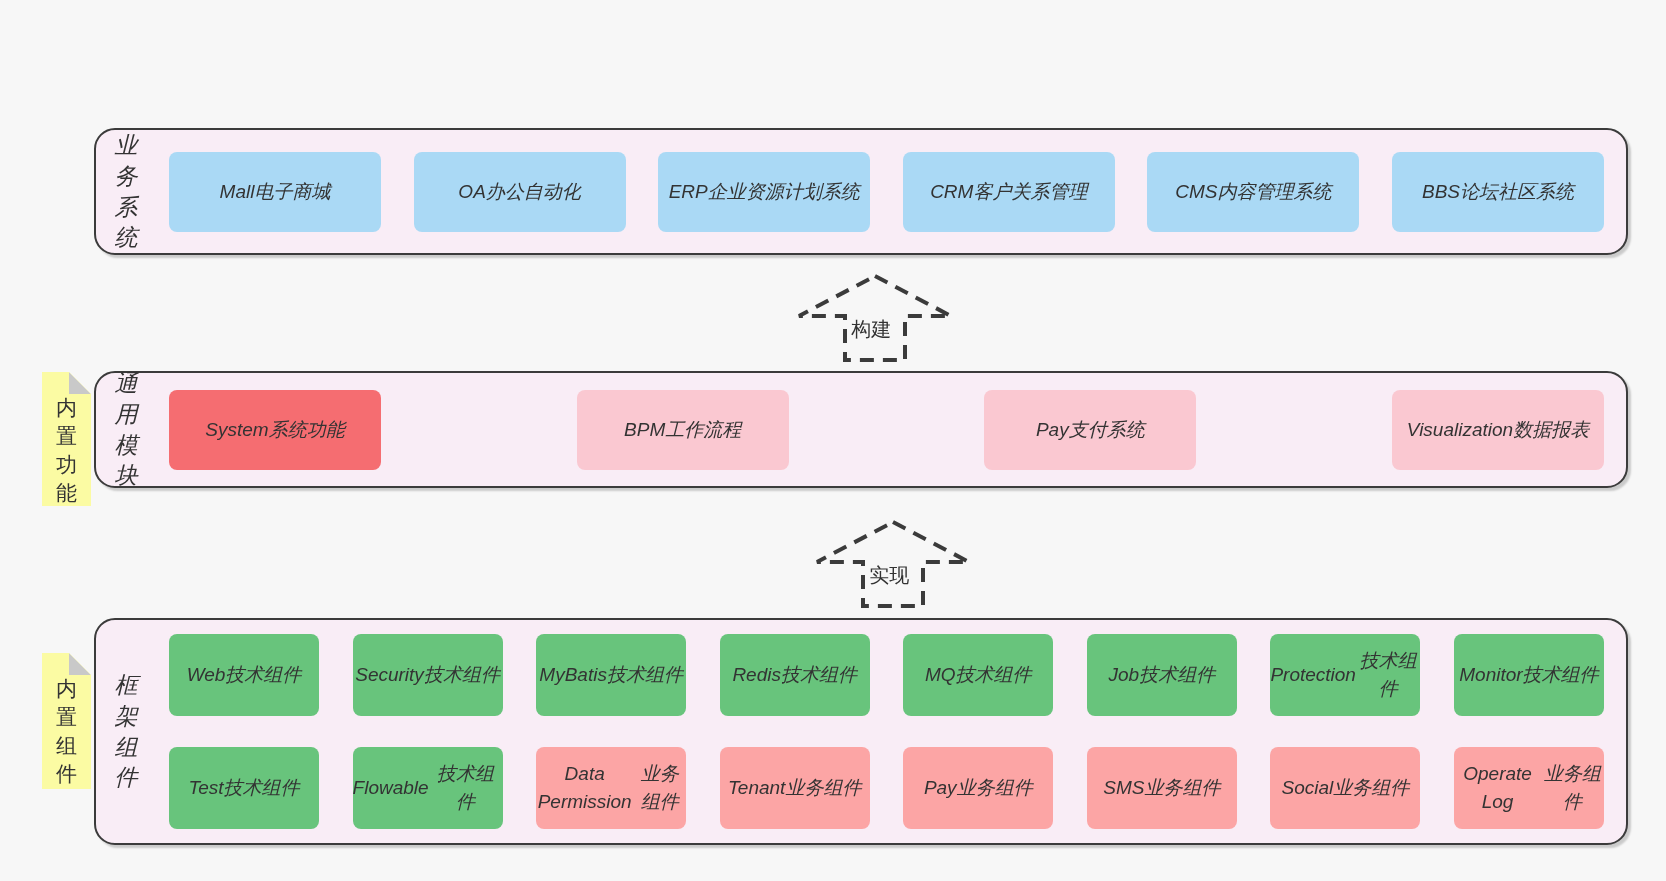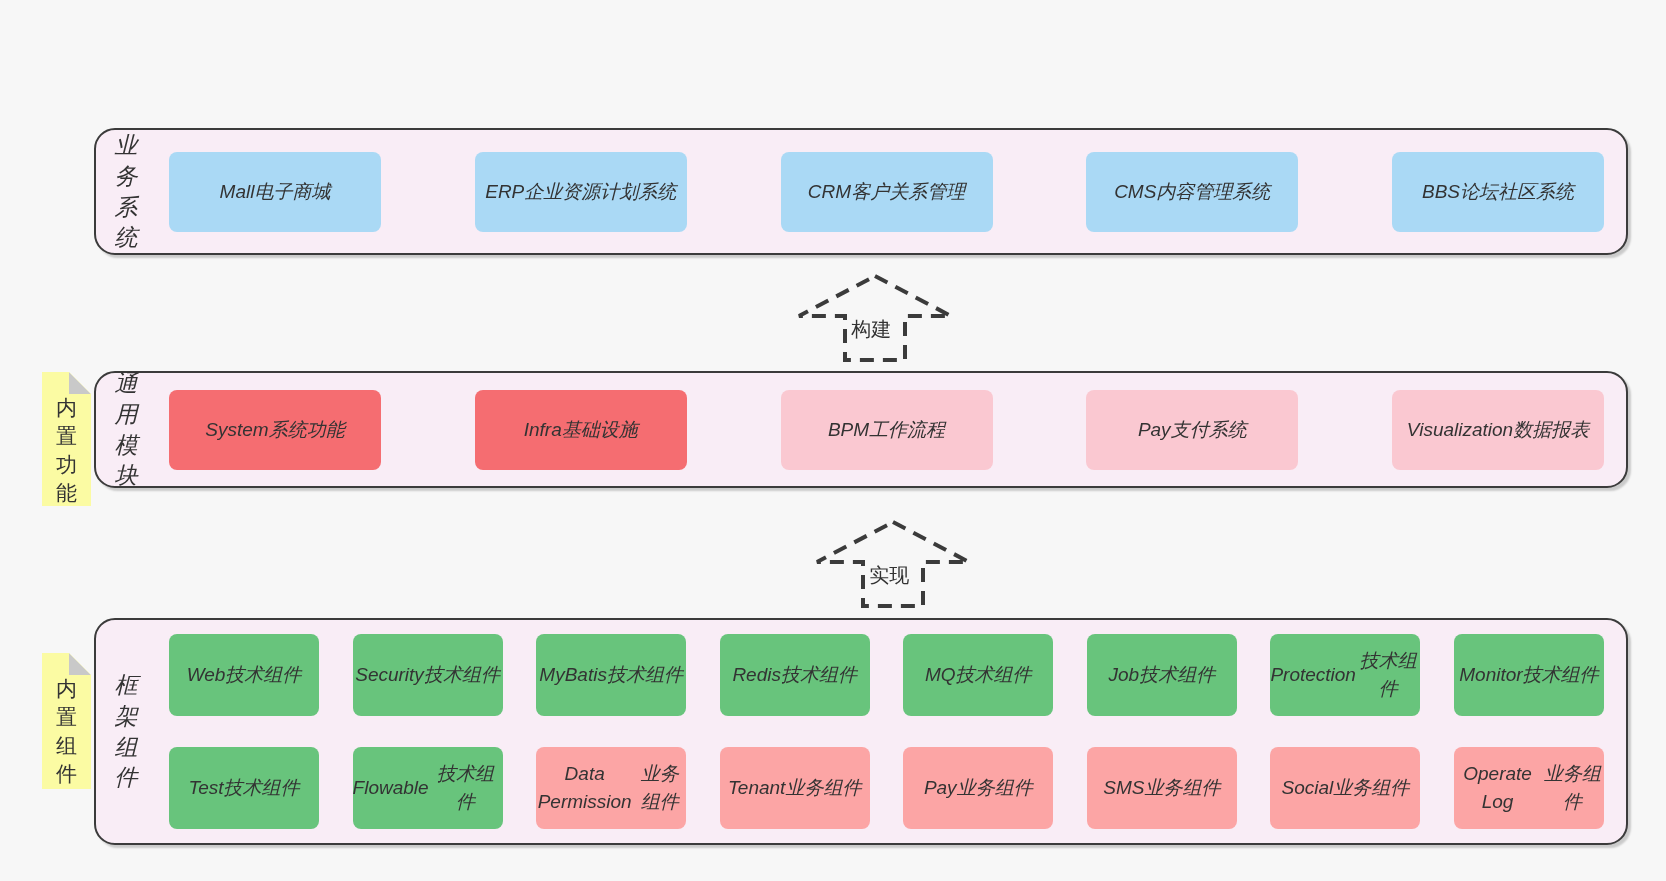--- a/index.html
+++ b/index.html
@@ -60,20 +60,24 @@
 <div class="canvas">
 
   <section class="panel" style="top:128px;height:127px;">
     <div class="panel-label">业务系统</div>
     <div class="boxes">
       <div class="node w6 blue">
         <span>Mall</span>
         <span>电子商城</span>
       </div>
       <div class="node w6 blue">
+        <span>OA</span>
+        <span>办公自动化</span>
+      </div>
+      <div class="node w6 blue">
         <span>ERP</span>
         <span>企业资源计划系统</span>
       </div>
       <div class="node w6 blue">
         <span>CRM</span>
         <span>客户关系管理</span>
       </div>
       <div class="node w6 blue">
         <span>CMS</span>
         <span>内容管理系统</span>
@@ -92,24 +96,20 @@
     <span class="arrow-label">构建</span>
   </div>
 
   <section class="panel" style="top:371px;height:117px;">
     <div class="panel-label">通用模块</div>
     <div class="boxes">
       <div class="node w6 red">
         <span>System</span>
         <span>系统功能</span>
       </div>
-      <div class="node w6 red">
-        <span>Infra</span>
-        <span>基础设施</span>
-      </div>
       <div class="node w6 pink">
         <span>BPM</span>
         <span>工作流程</span>
       </div>
       <div class="node w6 pink">
         <span>Pay</span>
         <span>支付系统</span>
       </div>
       <div class="node w6 pink">
         <span>Visualization</span>

